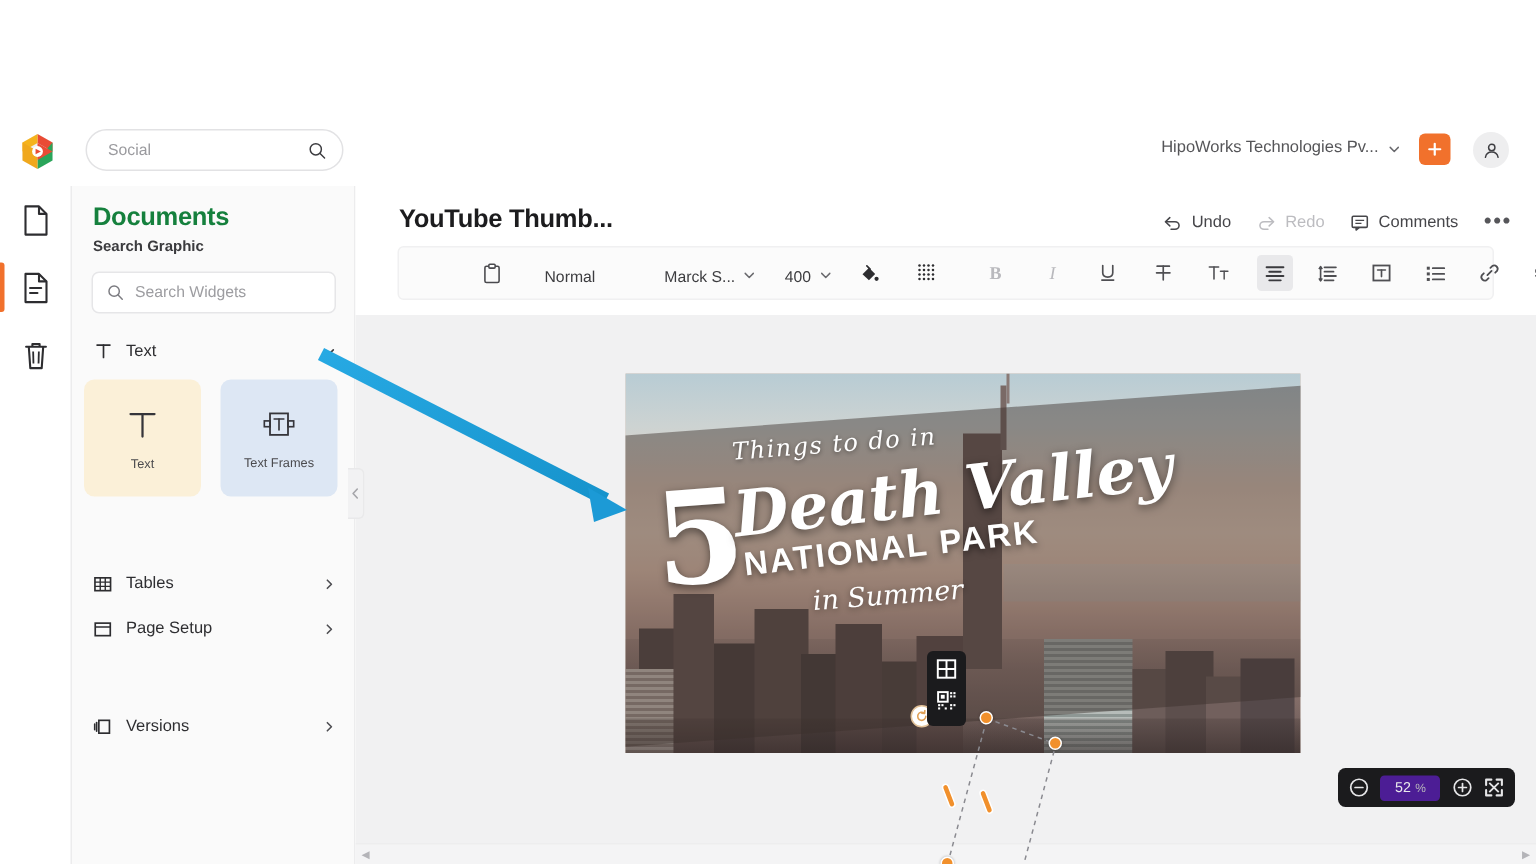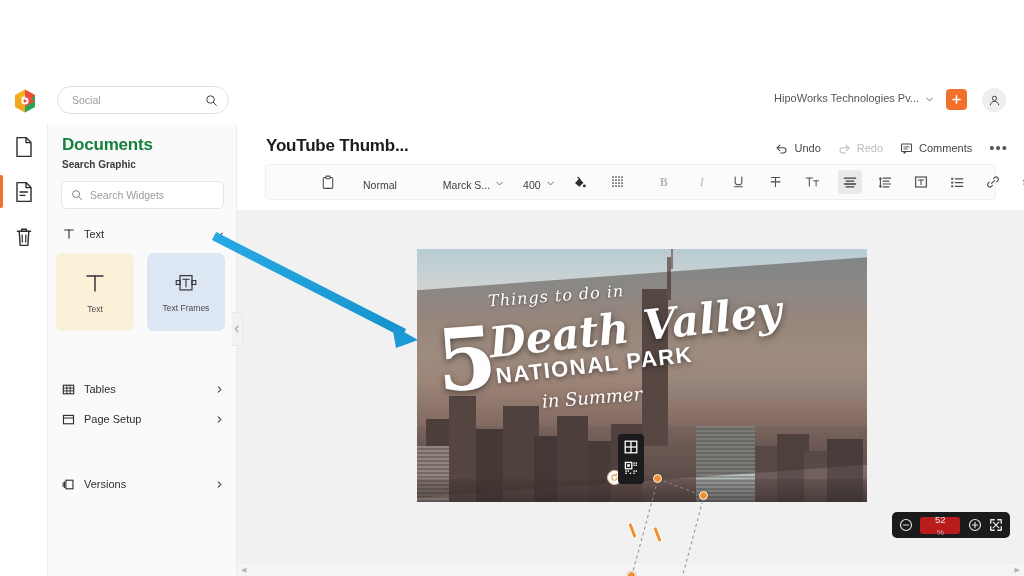--- a/index.html
+++ b/index.html
@@ -241,23 +241,23 @@
   }
 
   
   .zoomctl {
     position: absolute; right: 14px; bottom: 38px; width: 118px; height: 26px;
     background: #1b1b1d; border-radius: 5px; z-index: 8;
     display: flex; align-items: center; justify-content: space-between;
     padding: 0 7px;
   }
   .zoom-val {
-    background: #b91c1c; border-radius: 3px; height: 17px; min-width: 40px;
+    background: #4c1d95; border-radius: 3px; height: 17px; min-width: 40px;
     display: flex; align-items: center; justify-content: center; gap: 3px;
-    color: #e9e9eb; font-size: 9.5px; flex-direction: column;
+    color: #e9e9eb; font-size: 9.5px;
   }
   .zoom-pct { color: #b6b6ba; font-size: 8px; }
 
   
   .hscroll {
     position: absolute; left: 0; bottom: 0; width: 787px; height: 14px;
     background: #f4f4f5; border-top: 1px solid #ededee;
     display: flex; align-items: center; justify-content: space-between;
     padding: 0 4px;
   }

